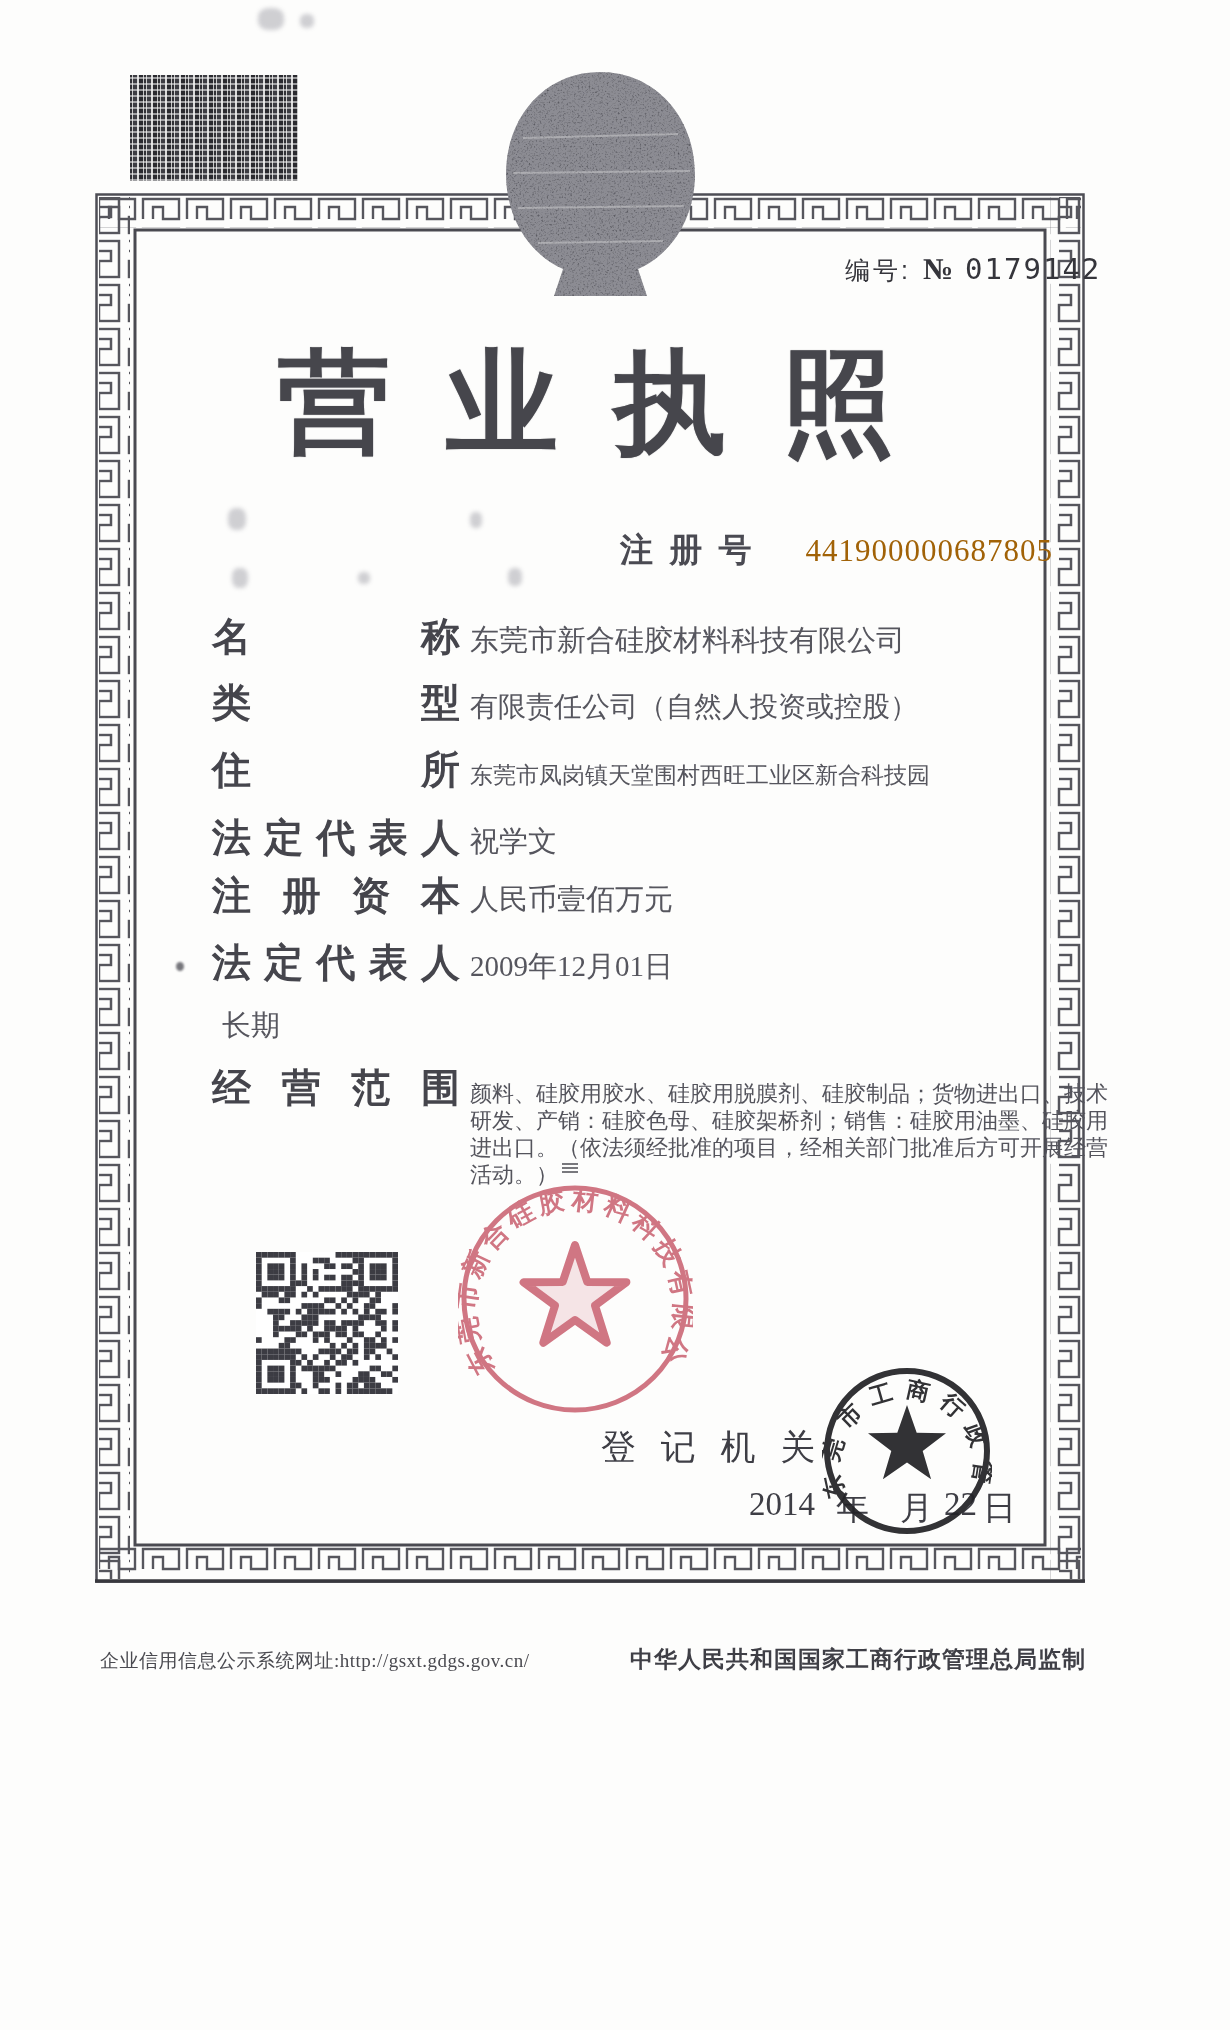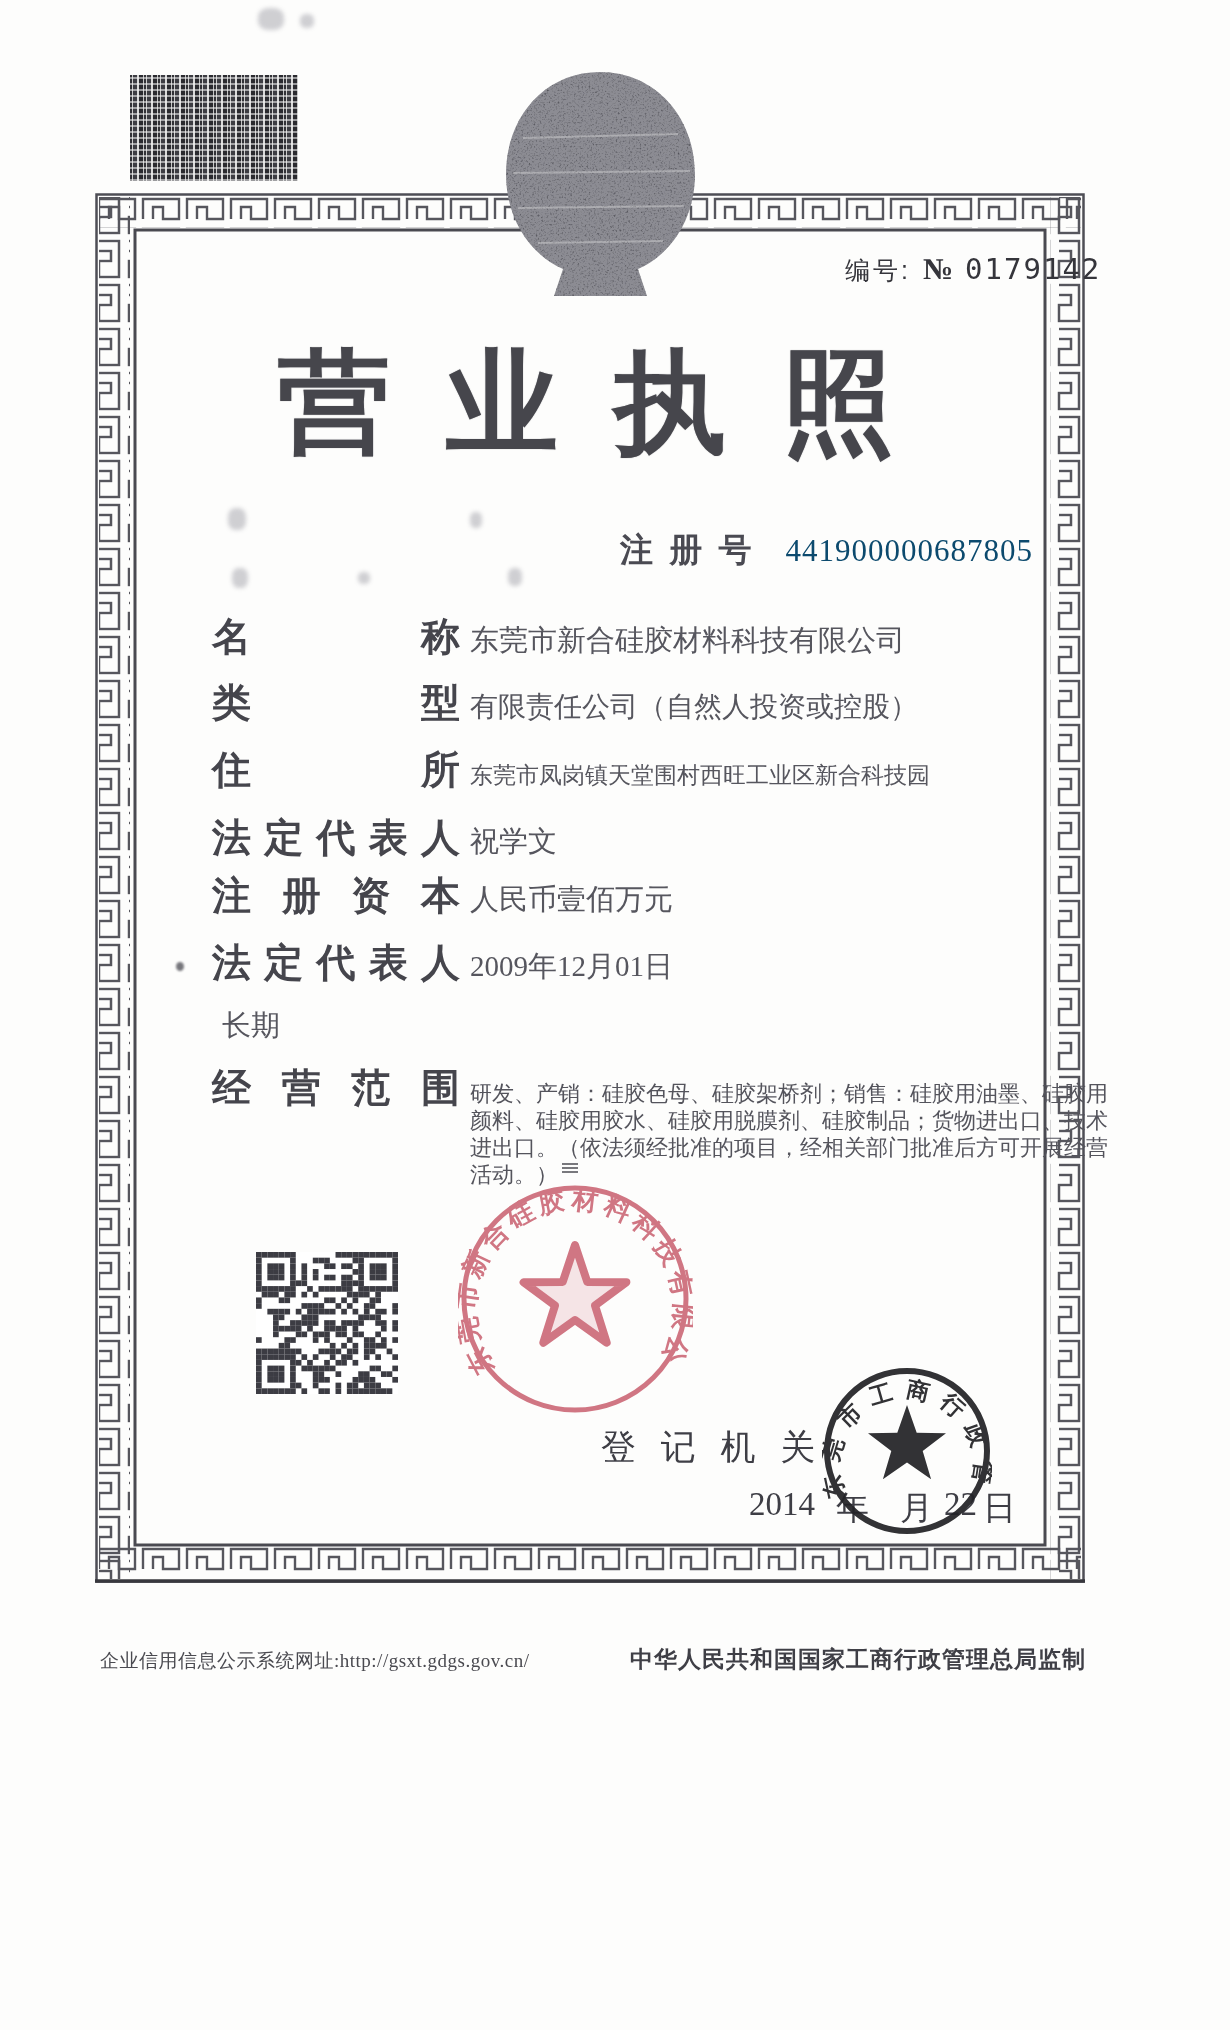--- a/index.html
+++ b/index.html
@@ -32,21 +32,21 @@
   .serial .mark{font-size:30px;font-weight:700;}
   .serial .num{font-size:29px;letter-spacing:2px;font-family:"DejaVu Sans Mono","Liberation Mono",monospace;}
 
   
   .title{left:278px;top:342px;display:flex;gap:56px;font-size:112px;font-weight:700;color:#46464c;line-height:1.1;
          text-shadow:0 0 1px rgba(70,70,76,.6);}
 
   
   .regline{left:620px;top:528px;display:flex;align-items:center;gap:30px;}
   .regline .lbl{font-size:33px;color:#4a4a52;font-weight:600;letter-spacing:4px;}
-  .regline .num{font-size:31px;color:#0c4a6e;letter-spacing:1px;}
+  .regline .num{font-size:31px;color:#a16207;letter-spacing:1px;margin-left:20px;}
 
   
   .row{position:absolute;left:212px;display:flex;align-items:baseline;}
   .row .lbl{
     width:248px;font-size:39px;font-weight:600;color:#45454c;line-height:44px;
     text-align:justify;text-align-last:justify;flex:none;font-family:Liberation Serif, serif;
   }
   .row .val{margin-left:10px;font-size:29px;color:#56565e;white-space:nowrap;}
   .scope-lines{margin-left:10px;}
   .scope-lines .ln{font-size:22px;line-height:27px;color:#54545c;white-space:nowrap;}
@@ -156,22 +156,22 @@
   <div class="row" style="top:941px">
     <div class="lbl">法定代表人</div>
     <div class="val">2009年12月01日</div>
   </div>
   <div class="row" style="top:1006px">
     <div class="val">长期</div>
   </div>
   <div class="row" style="top:1066px">
     <div class="lbl">经营范围</div>
     <div class="scope-lines">
+      <div class="ln">颜料、硅胶用胶水、硅胶用脱膜剂、硅胶制品；货物进出口、技术</div>
       <div class="ln">研发、产销：硅胶色母、硅胶架桥剂；销售：硅胶用油墨、硅胶用</div>
-      <div class="ln">颜料、硅胶用胶水、硅胶用脱膜剂、硅胶制品；货物进出口、技术</div>
       <div class="ln">进出口。（依法须经批准的项目，经相关部门批准后方可开展经营</div>
       <div class="ln">活动。）</div>
     </div>
   </div>
 
   <div class="abs qr">
     <svg id="qrsvg" width="142" height="142">
         <rect x="0.00" y="0.00" width="5.68" height="5.68" fill="#3c3c43"></rect>
         <rect x="5.68" y="0.00" width="5.68" height="5.68" fill="#3c3c43"></rect>
         <rect x="11.36" y="0.00" width="5.68" height="5.68" fill="#3c3c43"></rect>

